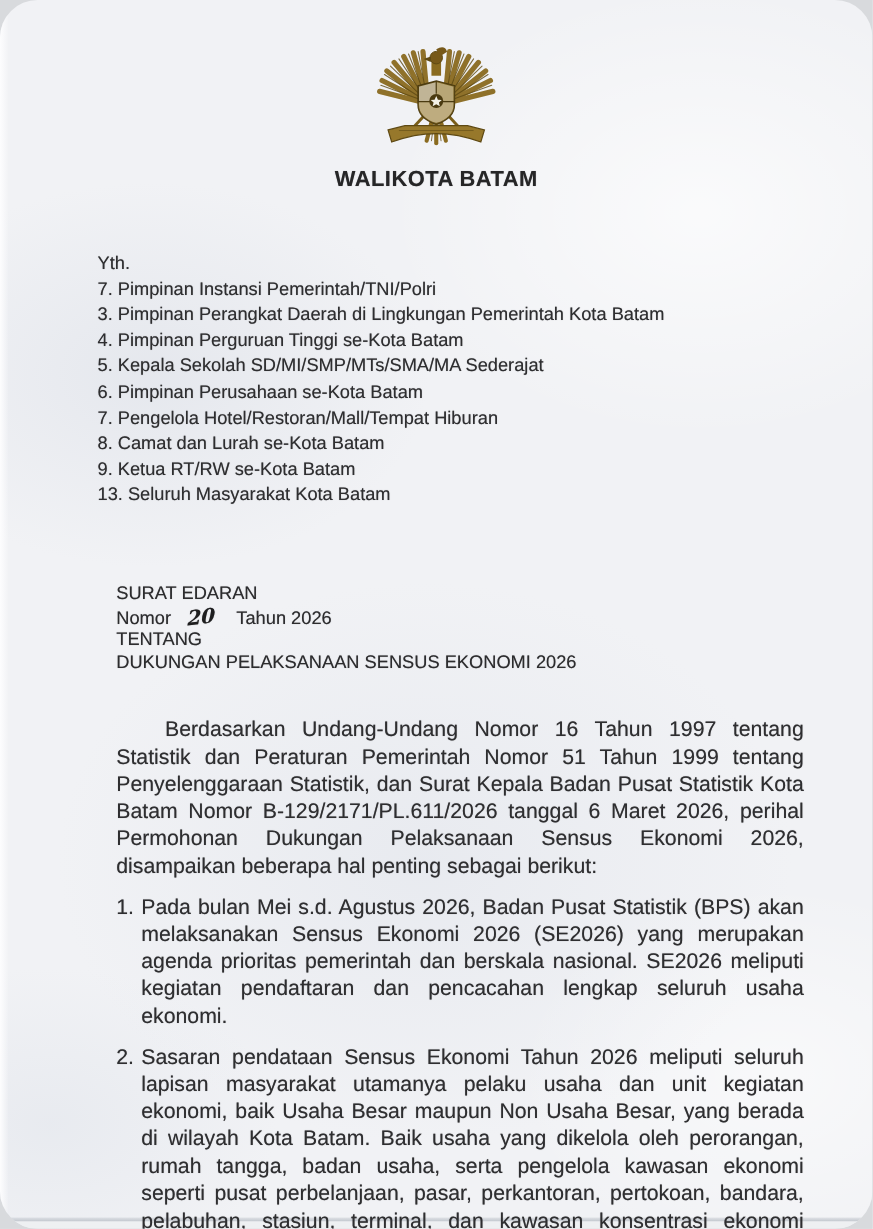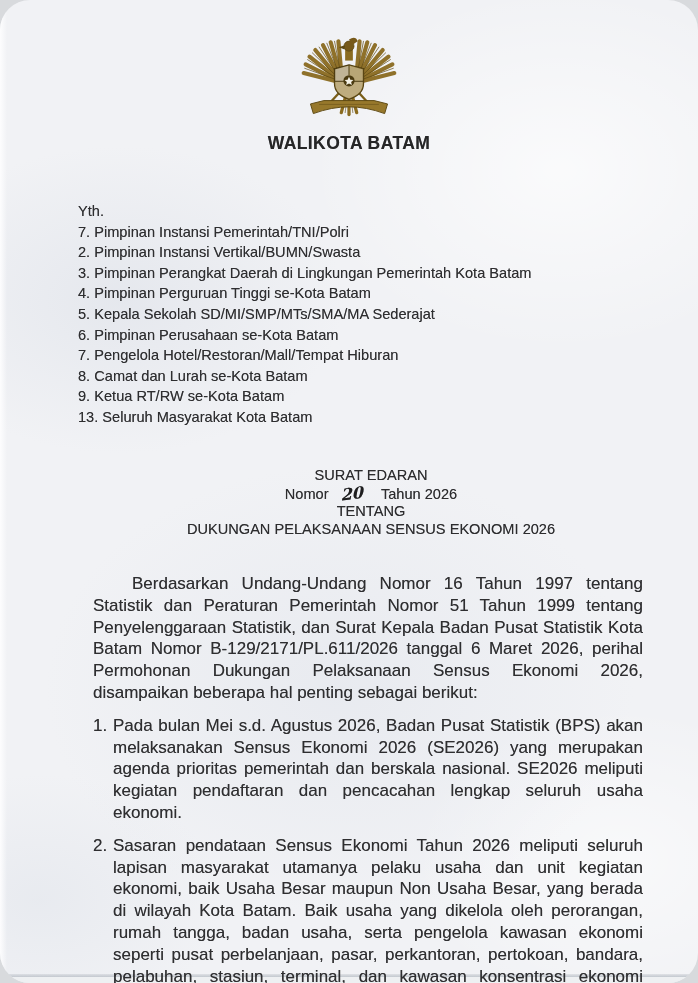--- a/index.html
+++ b/index.html
@@ -49,21 +49,20 @@
 
   
   .address-block {
     position:absolute; left:78px; top:201px; width:500px;
     font-size:14.6px; line-height:20.6px;
   }
 
   
   .title-block {
     position:absolute; left:93px; top:467px; width:556px;
-    text-align:center;
     font-size:14.6px; line-height:17.6px;
     color:#2c2c2e;
   }
   .nomor-line { white-space:nowrap; }
   .handwritten {
     display:inline-block;
     font-family:"DejaVu Serif", serif;
     font-style:italic; font-weight:bold;
     font-size:16px; color:#1e1e1f;
     transform:rotate(-7deg) skewX(-8deg);
@@ -173,21 +172,20 @@
       <path d="M15,76 L29,72.5 L81,72.5 L95,76 L92,86 Q73,79 55,79 Q37,79 18,86 Z" fill="#97782b" stroke="#5e4913" stroke-width="1"></path>
       <line x1="24" y1="76.5" x2="86" y2="76.5" stroke="#5e4913" stroke-width="0.7" opacity="0.7"></line>
     </svg>
   </div>
 
   <div class="letterhead-title doc-text">WALIKOTA BATAM</div>
 
   <div class="address-block doc-text">
     <div>Yth.</div>
     <div>7. Pimpinan Instansi Pemerintah/TNI/Polri</div>
-    <div>2. Pimpinan Instansi Vertikal/BUMN/Swasta</div>
     <div>3. Pimpinan Perangkat Daerah di Lingkungan Pemerintah Kota Batam</div>
     <div>4. Pimpinan Perguruan Tinggi se-Kota Batam</div>
     <div>5. Kepala Sekolah SD/MI/SMP/MTs/SMA/MA Sederajat</div>
     <div>6. Pimpinan Perusahaan se-Kota Batam</div>
     <div>7. Pengelola Hotel/Restoran/Mall/Tempat Hiburan</div>
     <div>8. Camat dan Lurah se-Kota Batam</div>
     <div>9. Ketua RT/RW se-Kota Batam</div>
     <div>13. Seluruh Masyarakat Kota Batam</div>
   </div>
 

